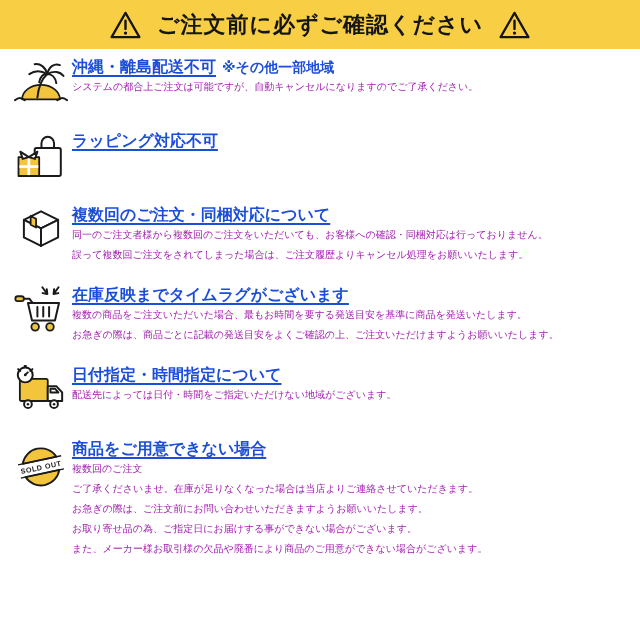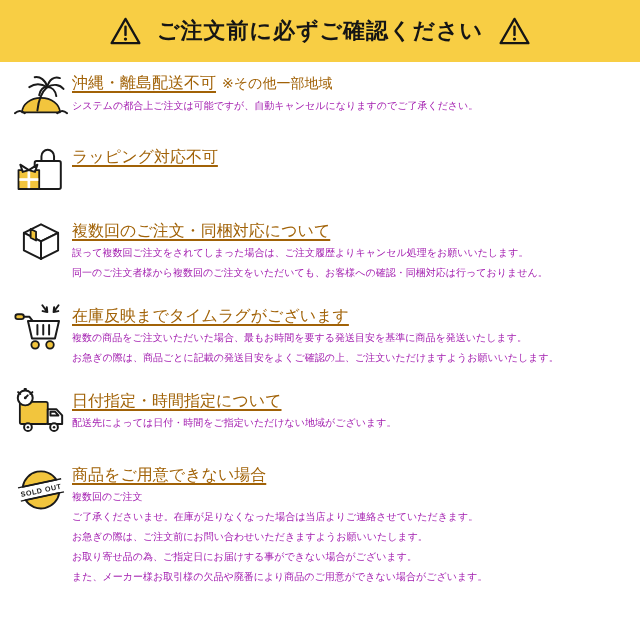--- a/index.html
+++ b/index.html
@@ -2,33 +2,33 @@
 <html lang="ja" style="--banner-bg: #F8CE44; --accent-yellow: #F2C53D; --text: #1a1a1a;"><head>
 <meta charset="utf-8">
 <style>
   * { margin:0; padding:0; box-sizing:border-box; }
   html,body { width:640px; height:640px; }
   body {
     font-family:"Liberation Sans","DejaVu Sans",sans-serif;
     background:#ffffff; color:#1a1a1a; overflow:hidden;
   }
   .banner {
-    height:62px; background:var(--banner-bg,#F8CE44);
+    height:49px; background:var(--banner-bg,#F8CE44);
     display:flex; align-items:center; justify-content:center; gap:15px;
   }
   .banner h1 {
     font-size:22px; font-weight:800; letter-spacing:1px; color:#151515; white-space:nowrap;
   }
   .warn-svg { width:33px; height:30px; display:block; }
   .sections { padding:8px 0 0 10px; }
   .row { display:flex; margin-bottom:20px; }
   .icon-col { flex:0 0 62px; width:62px; display:flex; justify-content:center; align-items:flex-start; }
   .icon-col svg { width:54px; height:54px; display:block; }
   .txt { flex:1; min-width:0; padding-top:0; }
-  .ttl { font-size:16px; line-height:25px; font-weight:400; color:#a16207; white-space:nowrap; }
+  .ttl { font-size:16px; line-height:20px; font-weight:700; color:#1d4ed8; white-space:nowrap; }
   .ttl .u { text-decoration:underline; text-underline-offset:3px; text-decoration-thickness:1.5px; }
   .ttl .note { font-size:14px; margin-left:6px; text-decoration:none; }
   .body-line { font-size:10px; line-height:20px; color:#a21caf; white-space:nowrap; }
   .st { stroke:#1a1a1a; fill:none; stroke-width:2.2; stroke-linecap:round; stroke-linejoin:round; }
   .stw { stroke:#1a1a1a; fill:#ffffff; stroke-width:2.2; stroke-linejoin:round; }
   .sty { stroke:#1a1a1a; fill:var(--accent-yellow,#F2C53D); stroke-width:2; stroke-linejoin:round; }
 </style>
 </head>
 <body>
 
@@ -93,22 +93,22 @@
       <svg viewBox="0 0 60 60">
         <path class="stw" d="M30 7 L49 16.5 L30 26 L11 16.5 Z"></path>
         <path class="stw" d="M11 16.5 L11 36 L30 45.5 L30 26 Z"></path>
         <path class="stw" d="M49 16.5 L49 36 L30 45.5 L30 26 Z"></path>
         <path class="sty" stroke-width="1.4" d="M18.5 12.2 L24.5 15.2 L24.5 25 L18.5 22 Z"></path>
       </svg>
     </div>
     <div class="txt">
       <h2 class="ttl"><span class="u">複数回のご注文・同梱対応について</span></h2>
       <div class="body">
+          <div class="body-line">同一のご注文者様から複数回のご注文をいただいても、お客様への確認・同梱対応は行っておりません。</div>
           <div class="body-line">誤って複数回ご注文をされてしまった場合は、ご注文履歴よりキャンセル処理をお願いいたします。</div>
-          <div class="body-line">同一のご注文者様から複数回のご注文をいただいても、お客様への確認・同梱対応は行っておりません。</div>
         </div>
     </div>
   </section>
 
   <section class="row">
     <div class="icon-col">
       <svg viewBox="0 0 60 60">
         <rect class="sty" stroke-width="1.6" x="1.5" y="12.5" width="9.5" height="5.5" rx="2.7"></rect>
         <path class="st" d="M11 15.2 H17 L21.5 21"></path>
         <path class="stw" d="M15.5 20 H50 L45.5 39.5 H20 Z"></path>

